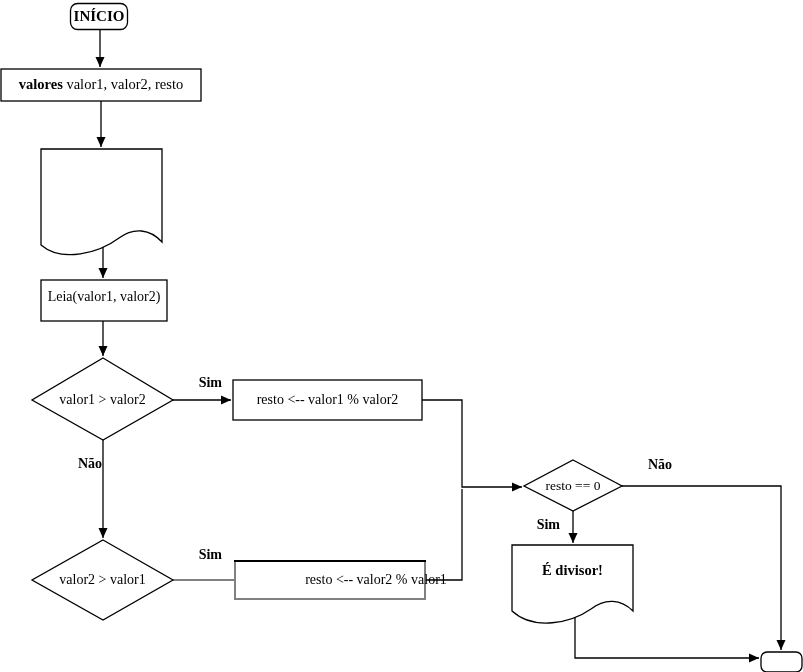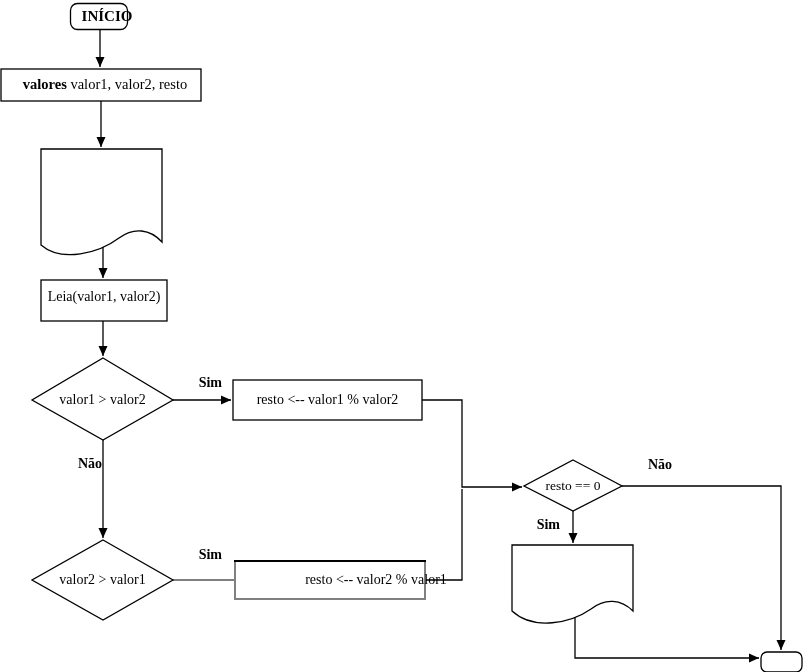--- a/index.html
+++ b/index.html
@@ -7,21 +7,21 @@
     position:relative; width:803px; height:672px;
     background:#ffffff; overflow:hidden;
     font-family:"Liberation Serif","DejaVu Serif",serif;
     color:#000000;
   }
   #shapes { position:absolute; left:0; top:0; }
   .lbl {
     position:absolute; display:flex; align-items:center; justify-content:center;
     text-align:center; font-size:14px; line-height:17.5px; white-space:pre-line;
   }
-  .bold { font-weight:bold;margin-left:8px; }
+  .bold { font-weight:bold; }
   .edge-lbl {
     position:absolute; font-weight:bold; font-size:14px; text-align:right;
   }
 </style>
 </head>
 <body>
 
 <div id="canvas">
 
   <svg id="shapes" width="803" height="672" viewBox="0 0 803 672">
@@ -68,20 +68,21 @@
   <div class="lbl" style="left:32px; top:380px; width:141px; height:40px;">valor1 &gt; valor2</div>
 
   <div class="lbl" style="left:233px; top:380px; width:189px; height:40px;">resto &lt;-- valor1 % valor2</div>
 
   <div class="lbl" style="left:32px; top:560px; width:141px; height:40px;">valor2 &gt; valor1</div>
 
   <div class="lbl" style="left:235px; top:561px; width:190px; height:38px;padding-left:46px;">resto &lt;-- valor2 % valor1</div>
 
   <div class="lbl" style="left:524px; top:470px; width:98px; height:31px; font-size:13.5px;">resto == 0</div>
 
+  <div class="lbl bold" style="left:512px; top:545px; width:121px; height:52px; font-size:14.5px;">É divisor!</div>
 
   <div class="lbl bold" style="left:761px; top:652px; width:41px; height:32px;padding-left:48px;">FIM</div>
 
   <div class="edge-lbl" style="left:188px; top:375px; width:34px;">Sim</div>
   <div class="edge-lbl" style="left:62px; top:456px; width:40px;">Não</div>
   <div class="edge-lbl" style="left:188px; top:547px; width:34px;">Sim</div>
   <div class="edge-lbl" style="left:524px; top:517px; width:36px;">Sim</div>
   <div class="edge-lbl" style="left:632px; top:457px; width:40px;">Não</div>
 
 </div>

